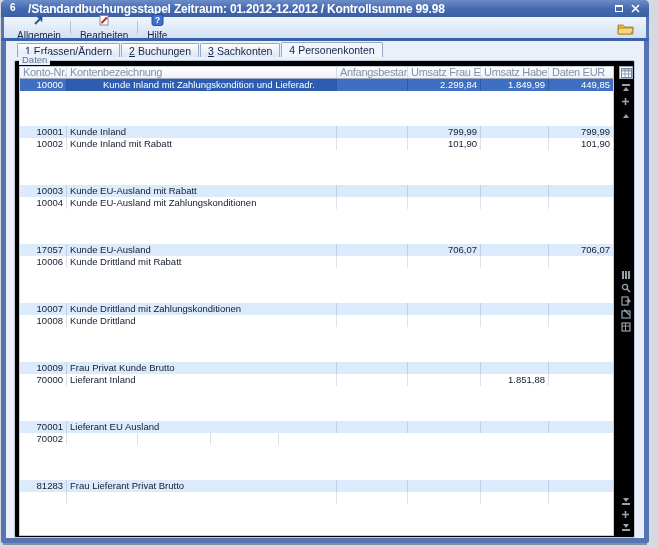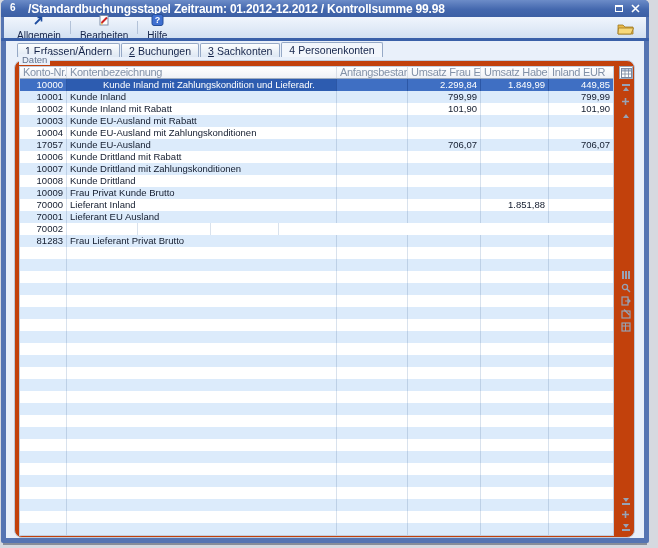--- a/index.html
+++ b/index.html
@@ -32,34 +32,34 @@
   
   .tabs{position:absolute;left:11px;top:1px;display:flex;align-items:flex-end;height:15px;}
   .tab{height:14px;padding:1px 7px 0 7px;font-size:10.5px;color:#15244a;
        background:linear-gradient(#fdfefe,#dde7f3);border:1px solid #96a9c6;border-bottom:none;
        border-radius:2px 2px 0 0;margin-right:1px;white-space:nowrap;cursor:default;}
   .tab.active{height:15px;background:#f2f6fc;position:relative;z-index:2;font-weight:normal;}
   .tab .mn{margin-right:3px;}
   .tab .mn.u{text-decoration:underline;}
   
   .groupbox{position:absolute;left:8px;top:19px;width:621px;height:478px;border:1px solid #bdc9da;
-            background:#c2410c;border-radius:8px;}
+            background:#000000;border-radius:2px;}
   .group-label{position:absolute;left:4px;top:-7px;padding:0 3px;background:#e9f0fa;
                font-size:9.5px;color:#64748f;}
   
   .tablebox{position:absolute;left:4px;top:5px;width:595px;height:470px;border:1px solid #c2cddd;
             background:#fff;overflow:hidden;}
   .theader{display:flex;height:12px;background:linear-gradient(#ffffff,#eef1f6);
            border-bottom:1px solid #9fadc0;}
   .hcell{font-size:11px;letter-spacing:-0.3px;color:#8392a8;padding:0 3px;line-height:12px;
          white-space:nowrap;overflow:hidden;border-right:1px solid #d8dee7;display:flex;align-items:flex-end;gap:5px;cursor:default;}
   .sort-tri{width:0;height:0;border-left:3px solid transparent;border-right:3px solid transparent;
             border-top:4px solid #9aa6b8;display:inline-block;}
   .trow{display:flex;height:12px;}
-  .trow.alt{background:#dcebfb;}
+  .trow.alt{background:#dcebfb;margin-top:35px;}
   .trow.sel{background:#3f6fc3;}
   .tcell{font-size:9.5px;line-height:12px;color:#131c2e;padding:0 3px;white-space:nowrap;
          overflow:hidden;border-right:1px solid rgba(170,190,215,0.45);}
   .trow.alt .tcell{border-right:1px solid rgba(150,175,205,0.45);}
   .trow.sel .tcell{color:#fff;border-right:1px solid #2c57a6;}
   .trow.sel .tcell.focuscell{background:#2d5cb0;padding-left:36px;}
   .tcell.num{text-align:right;}
   .tcell.neg{color:#e02020;margin-top:40px;}
   .c0{width:47px;} .c1{width:270px;} .c2{width:71px;} .c3{width:73px;} .c4{width:68px;} .c5{width:64px;border-right:none!important;}
   
@@ -162,21 +162,21 @@
             <div class="hcell c2">
               <span>Anfangsbestand EUR</span>
             </div>
             <div class="hcell c3">
               <span>Umsatz Frau EUR</span>
             </div>
             <div class="hcell c4">
               <span>Umsatz Haben EUR</span>
             </div>
             <div class="hcell c5">
-              <span>Inland EUR</span>
+              <span>Daten EUR</span>
             </div>
           </div>
           <div>
               <div class="trow sel">
                 <div class="tcell c0 num">10000</div>
                 <div class="tcell c1 focuscell">Kunde Inland mit Zahlungskondition und Lieferadr.</div>
                 <div class="tcell c2 num"></div>
                 <div class="tcell c3 num">2.299,84</div>
                 <div class="tcell c4 num">1.849,99</div>
                 <div class="tcell c5 num">449,85</div>

